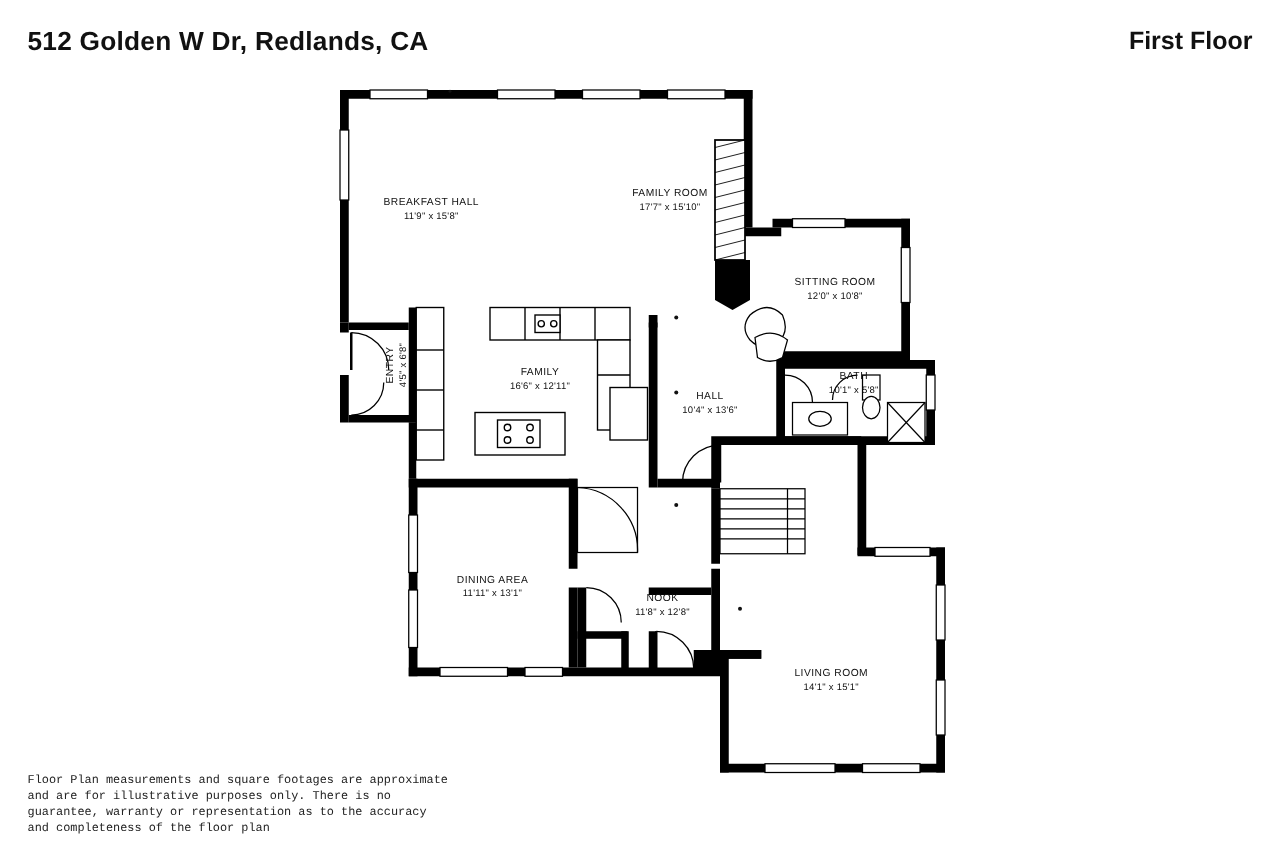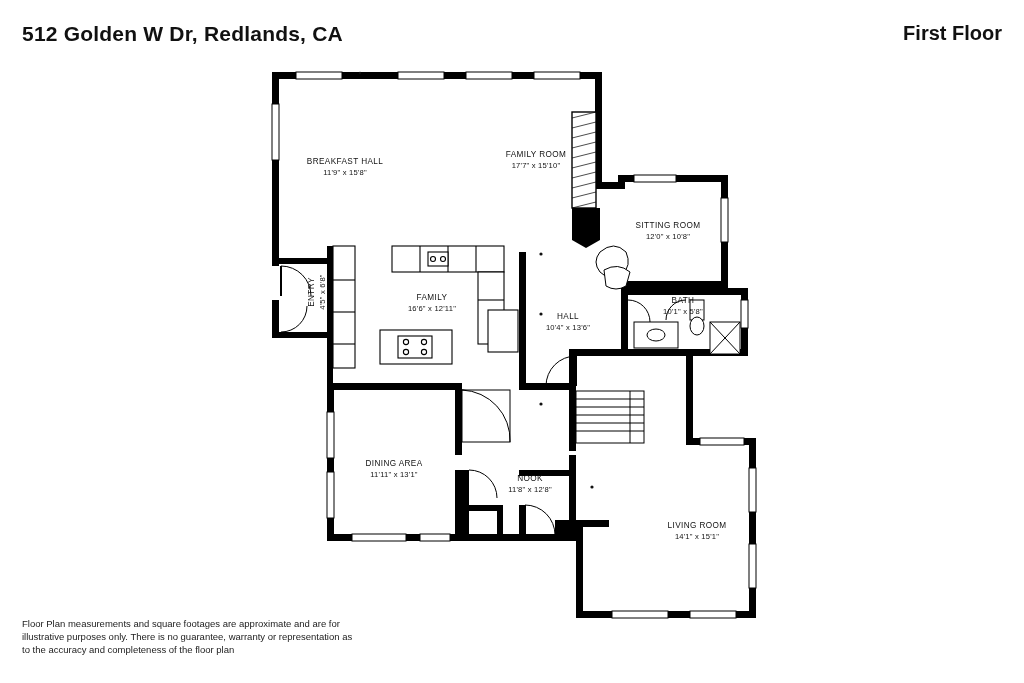--- a/index.html
+++ b/index.html
@@ -16,20 +16,21 @@
     font-size:21px;font-weight:bold;letter-spacing:0.2px;
   }
   .floor-label{
     position:absolute;right:22px;top:22px;
     font-size:20px;font-weight:bold;
   }
   .disclaimer{
     position:absolute;left:22px;top:617px;
     font-size:9.5px;line-height:13px;color:#222;
     width:340px;
+    font-family:Liberation Mono, monospace;
   }
   .plan{
     position:absolute;left:0;top:0;width:1024px;height:683px;
   }
   .room-label{
     position:absolute;
     text-align:center;
     font-size:8.2px;
     line-height:11px;
     color:#111;
@@ -285,18 +286,18 @@
   <div class="dm">10'1" x 5'8"</div>
 </div>
 <div class="room-label" style="left:394px;top:469px;">
   <div class="nm">DINING AREA</div>
   <div class="dm">11'11" x 13'1"</div>
 </div>
 <div class="room-label" style="left:530px;top:484px;">
   <div class="nm">NOOK</div>
   <div class="dm">11'8" x 12'8"</div>
 </div>
-<div class="room-label" style="left:665px;top:531px;margin-left:32px;">
+<div class="room-label" style="left:665px;top:544px;">
   <div class="nm">LIVING ROOM</div>
   <div class="dm">14'1" x 15'1"</div>
 </div>
 
 <div class="disclaimer">Floor Plan measurements and square footages are approximate and are for illustrative purposes only. There is no guarantee, warranty or representation as to the accuracy and completeness of the floor plan</div>
 
 </body></html>

